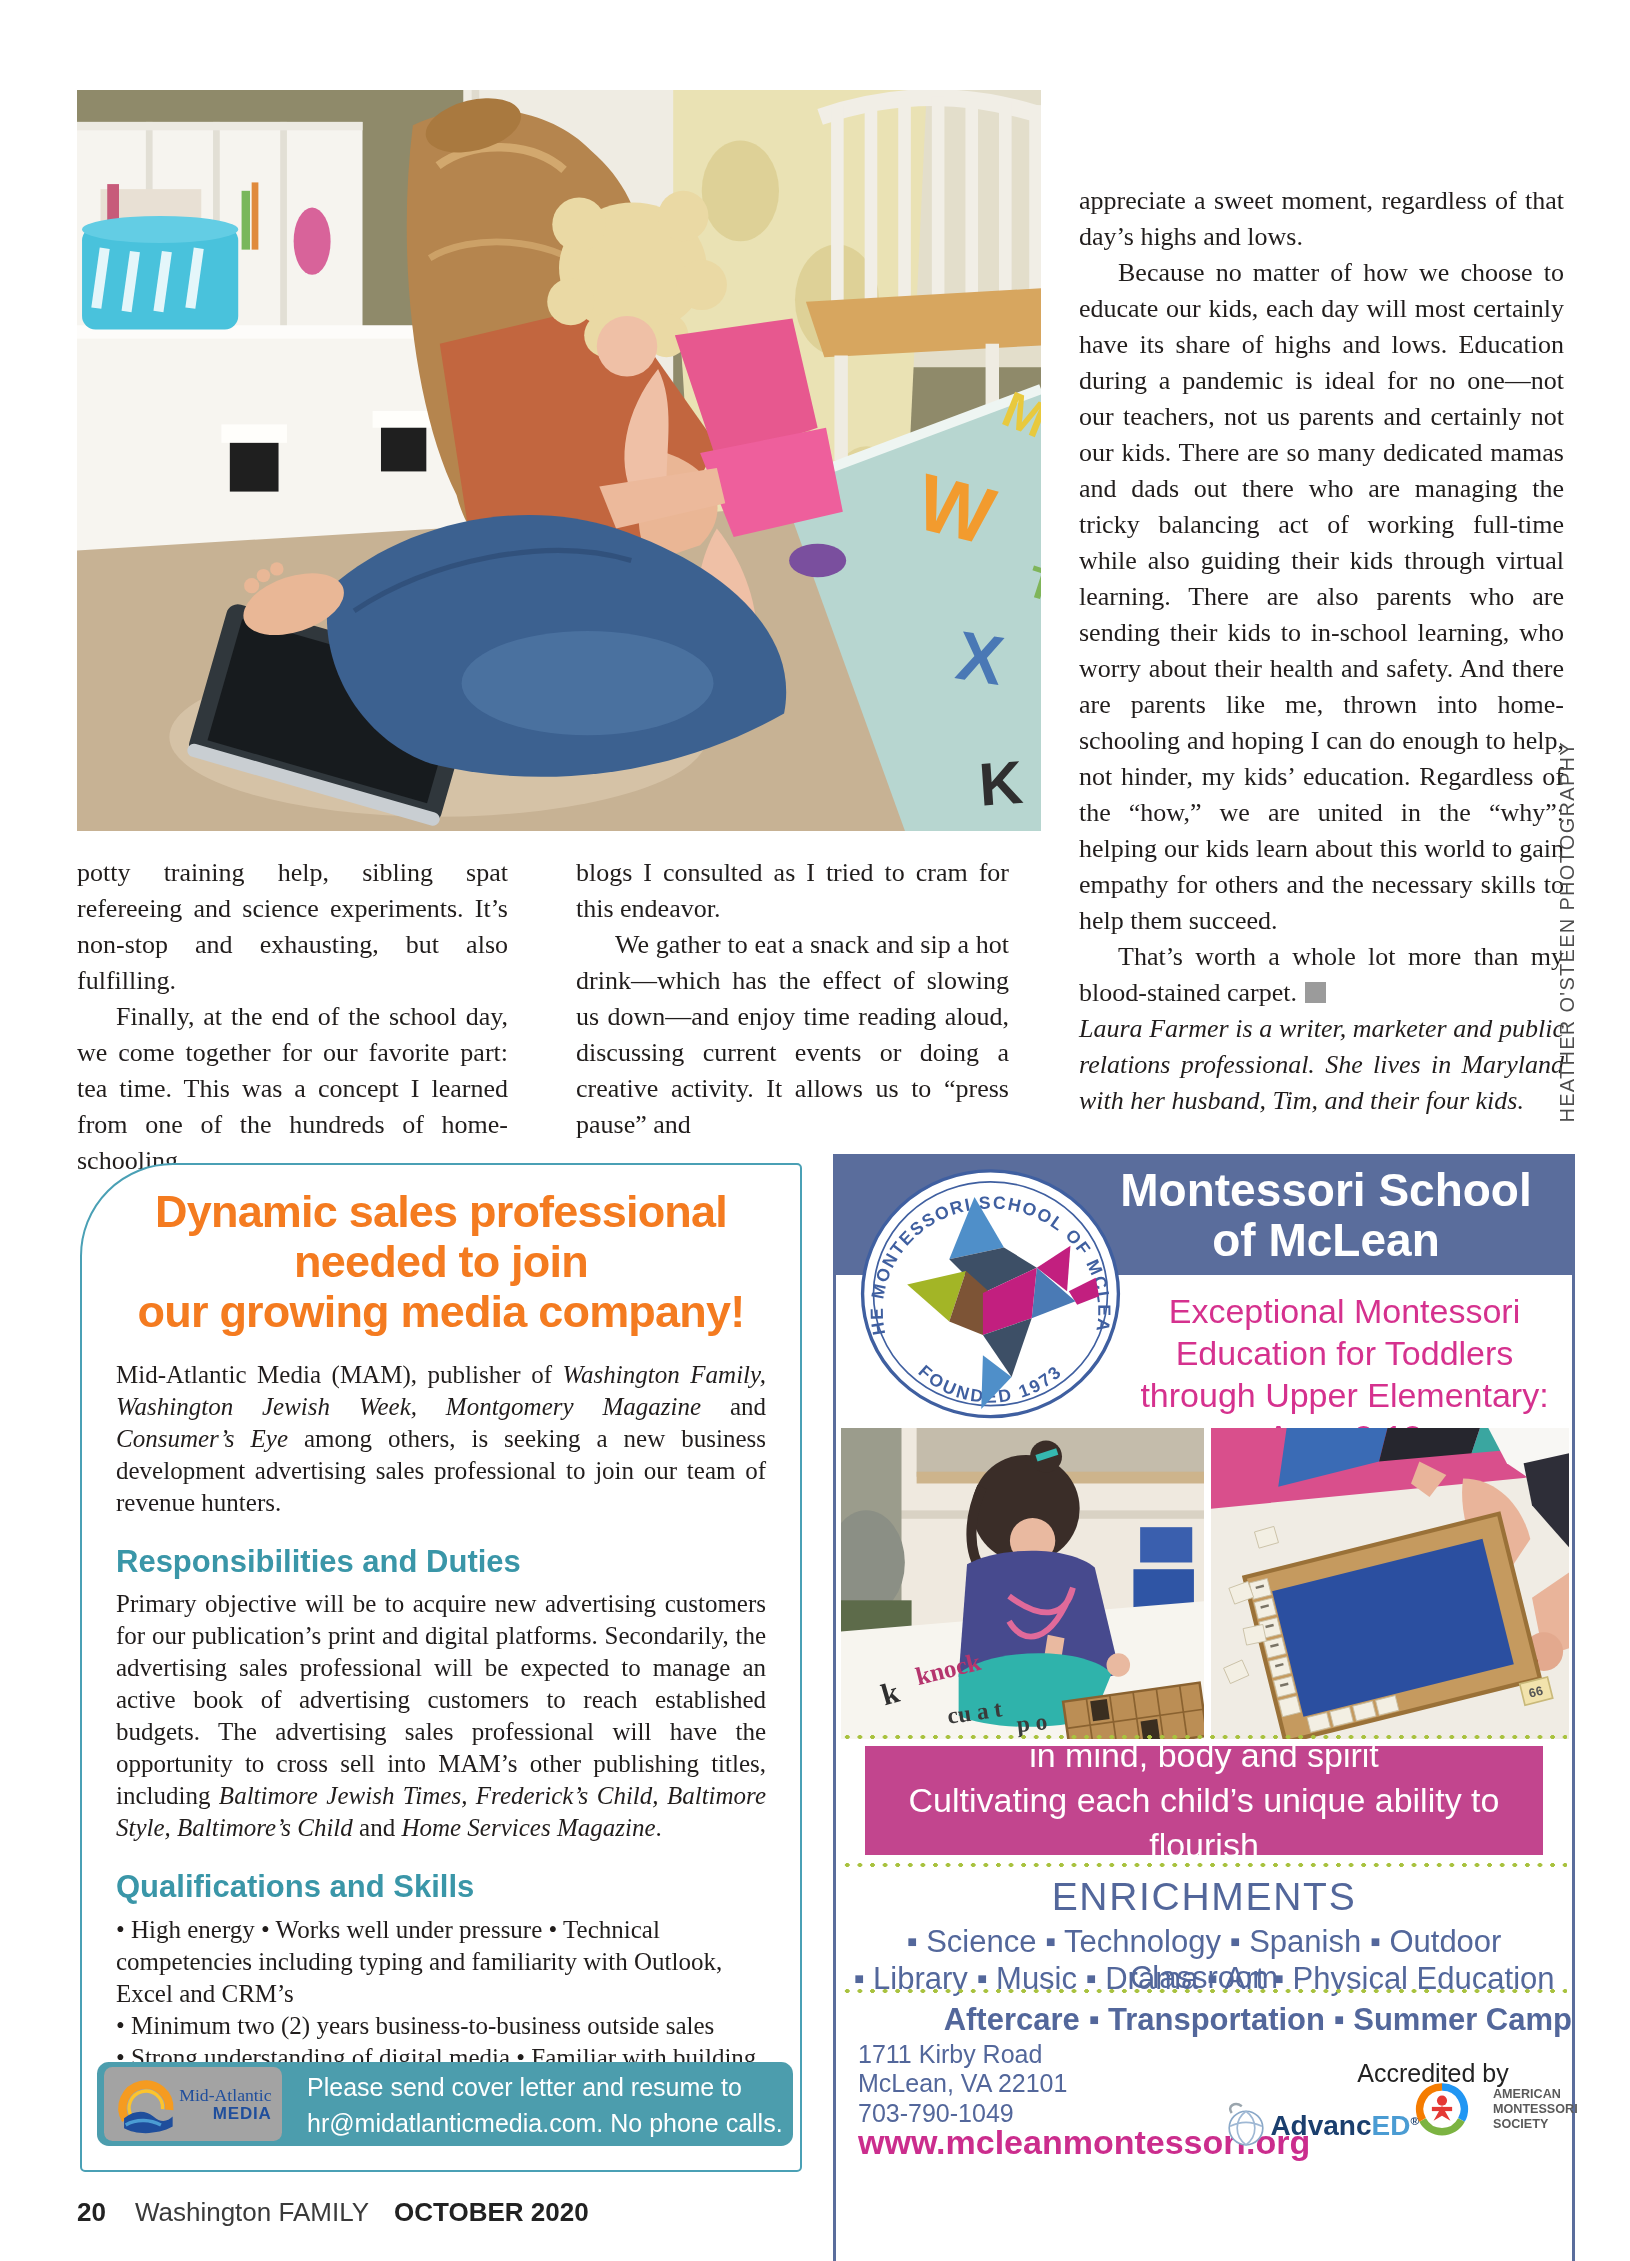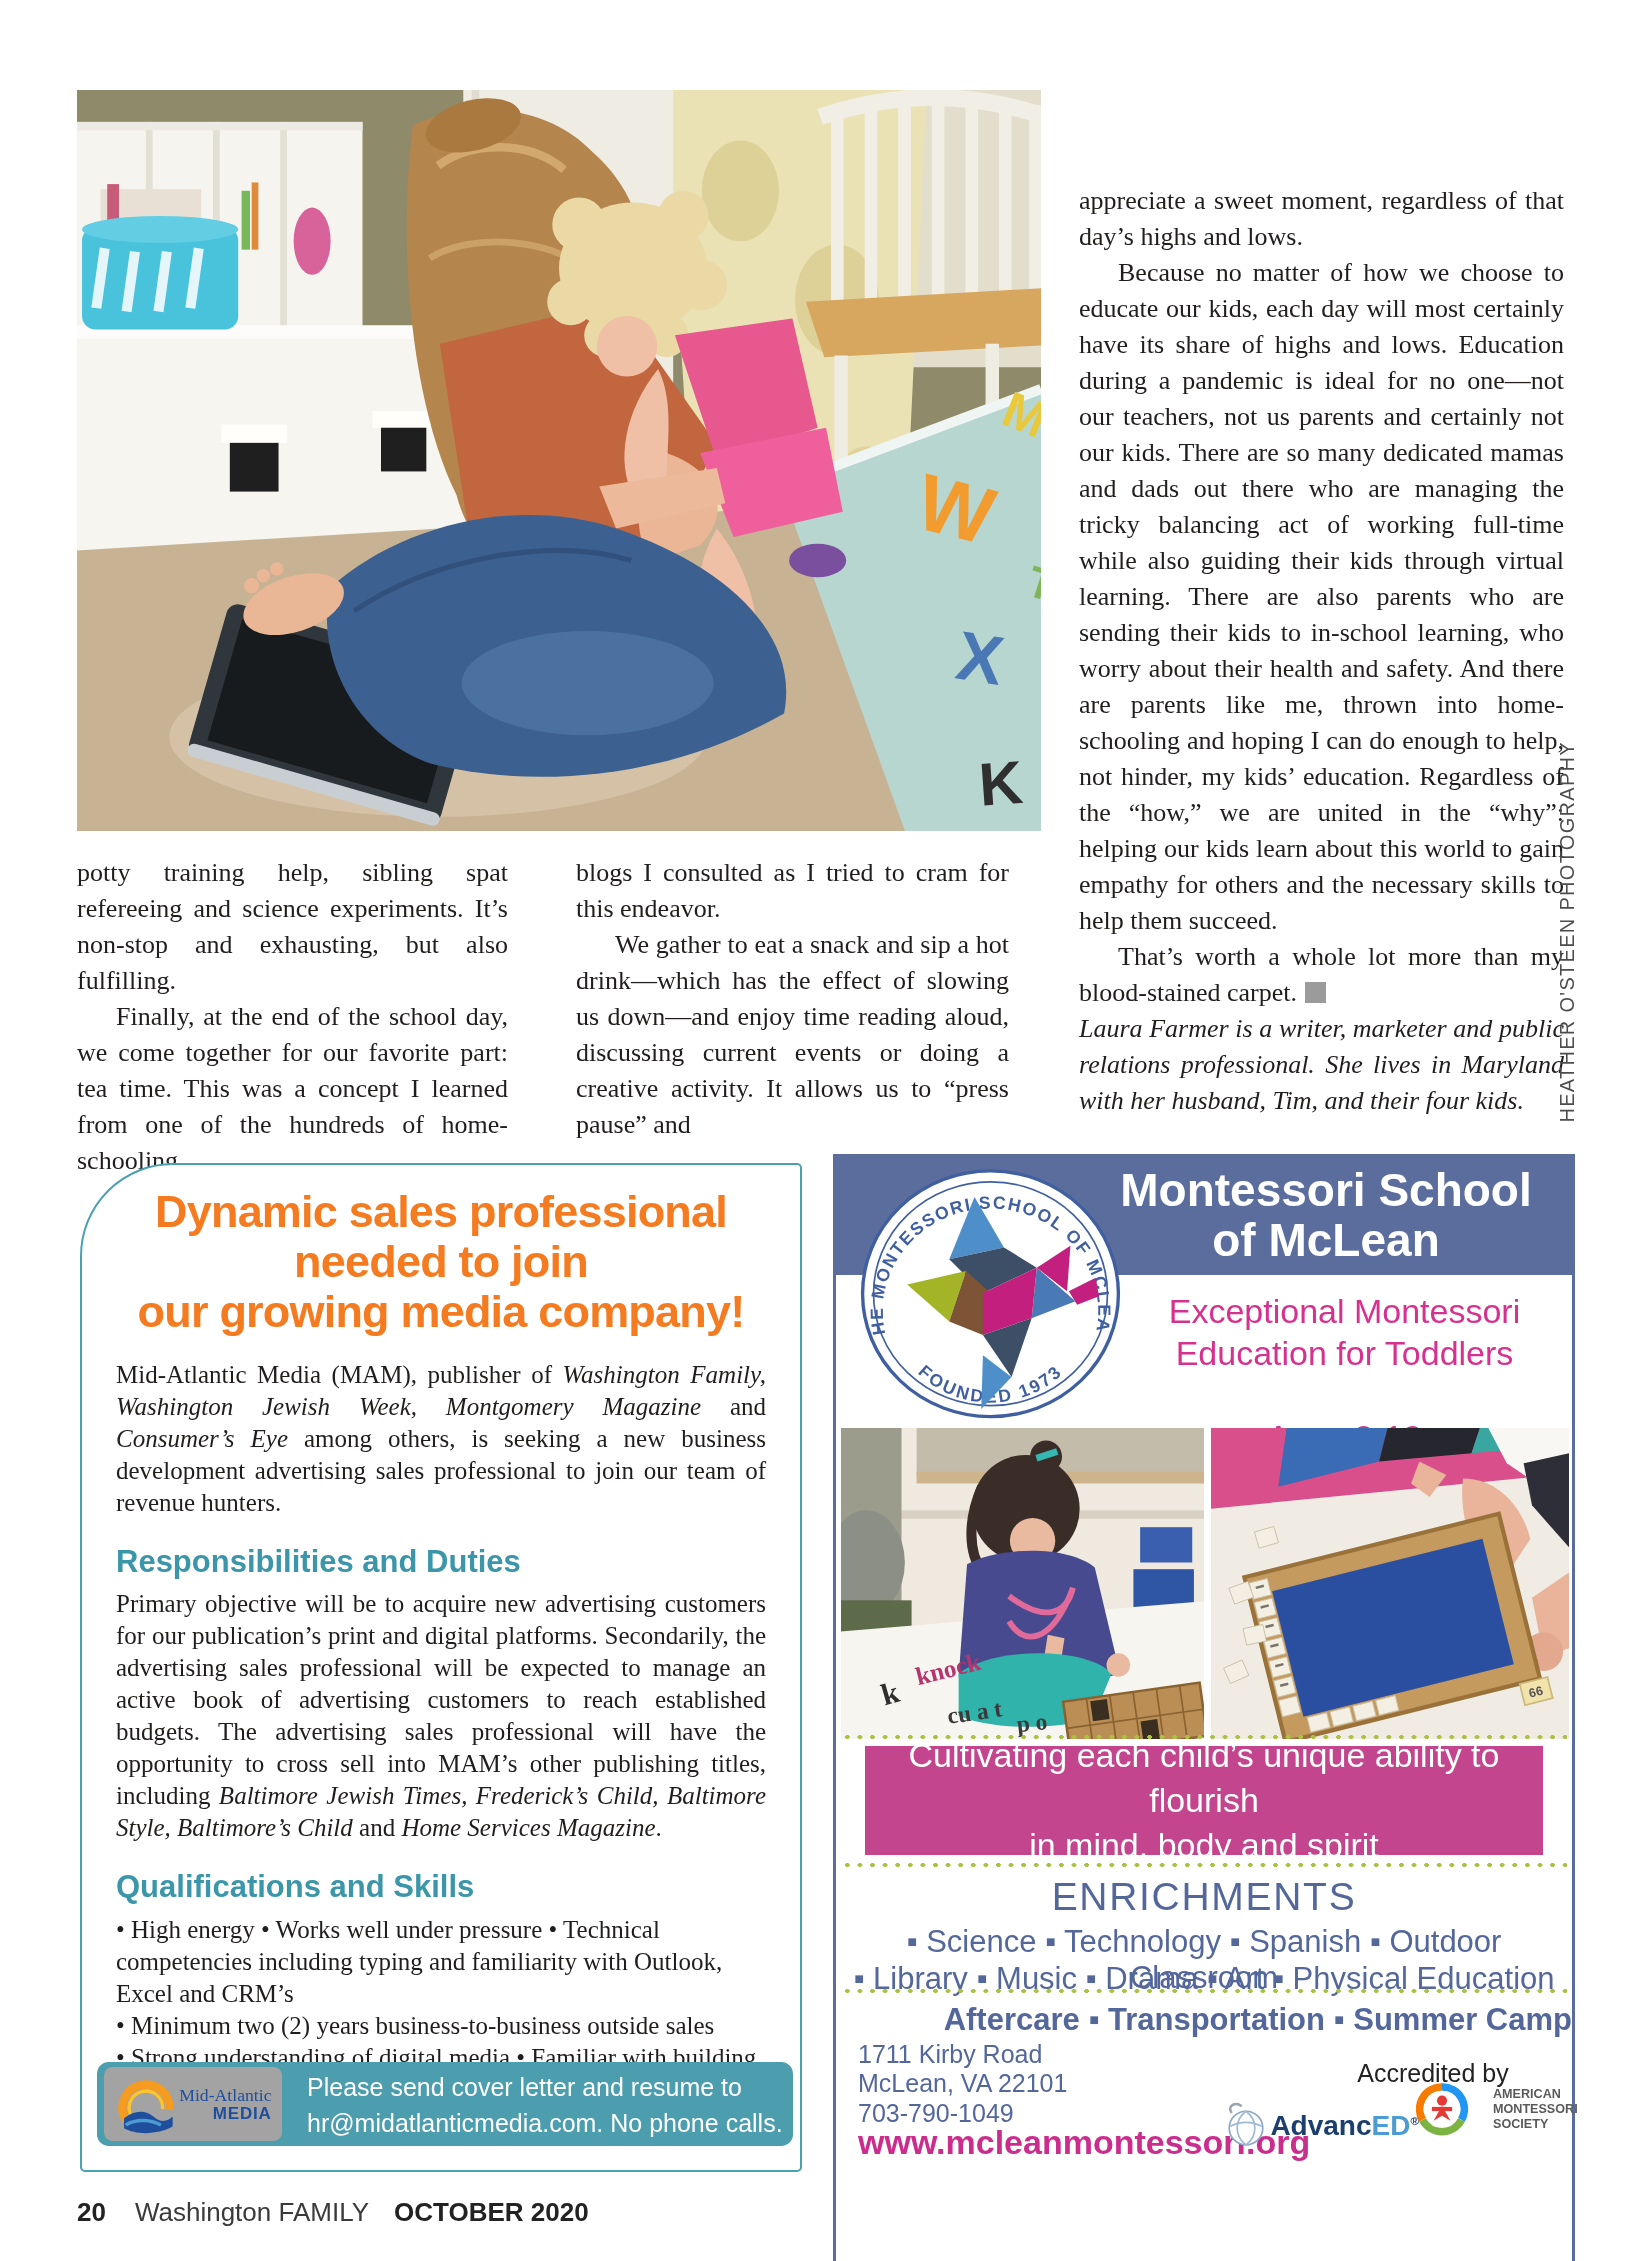--- a/index.html
+++ b/index.html
@@ -287,21 +287,21 @@
         <polygon points="112,186 132,126 172,162 152,202" fill="#7d5436"></polygon>
         <polygon points="152,152 216,122 210,182 152,202" fill="#c21f7f"></polygon>
         <polygon points="152,202 210,182 186,252" fill="#3d4f66"></polygon>
         <polygon points="186,252 150,290 152,226" fill="#4f8fc9"></polygon>
       </svg>
     </div>
 
     <div class="mont-tagline">
       <span>Exceptional Montessori</span><br>
       <span>Education for Toddlers</span><br>
-      <br>
+      <span>through Upper Elementary:</span><br>
       <span>Ages 2-12</span>
     </div>
 
     <div class="mont-photo mp-left">
       <svg viewBox="0 0 432 370" preserveAspectRatio="none">
         <rect width="432" height="370" fill="#efe9df"></rect>
         <rect x="90" y="0" width="342" height="58" fill="#c4bcab"></rect>
         <rect x="90" y="52" width="342" height="14" fill="#cdb48c"></rect>
         <rect x="0" y="98" width="432" height="10" fill="#d9d2c4"></rect>
         <rect x="0" y="0" width="72" height="212" fill="#9b9c8c"></rect>
@@ -392,22 +392,22 @@
         </g>
         <g transform="rotate(-14 387 313)">
           <rect x="370" y="300" width="34" height="26" fill="#f2e3ad" stroke="#c9b97a" stroke-width="2"></rect>
           <text x="378" y="319" font-family="Liberation Sans, sans-serif" font-size="15" font-weight="bold" fill="#555">66</text>
         </g>
       </svg>
     </div>
 
     <div class="dots dots1"></div>
     <div class="mont-banner">
+      <span>in mind, body and spirit</span>
       <span>Cultivating each child’s unique ability to flourish</span>
-      <span>in mind, body and spirit</span>
     </div>
     <div class="dots dots2"></div>
 
     <div class="enrich-title">ENRICHMENTS</div>
     <div class="enrich-l1">▪ Science ▪ Technology ▪ Spanish ▪ Outdoor Classroom</div>
     <div class="enrich-l2">▪ Library ▪ Music ▪ Drama ▪ Art ▪ Physical Education</div>
 
     <div class="dots dots3"></div>
     <div class="programs">Aftercare ▪ Transportation ▪ Summer Camp</div>
 

